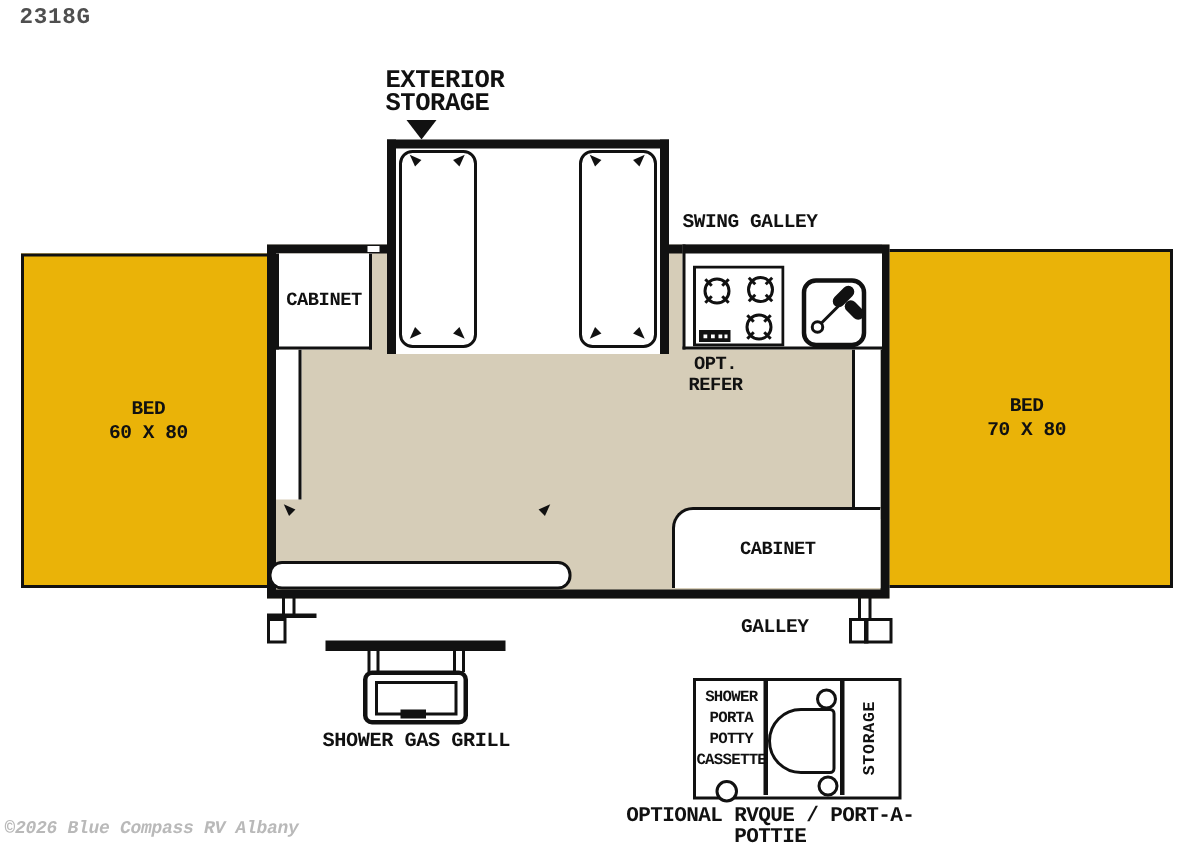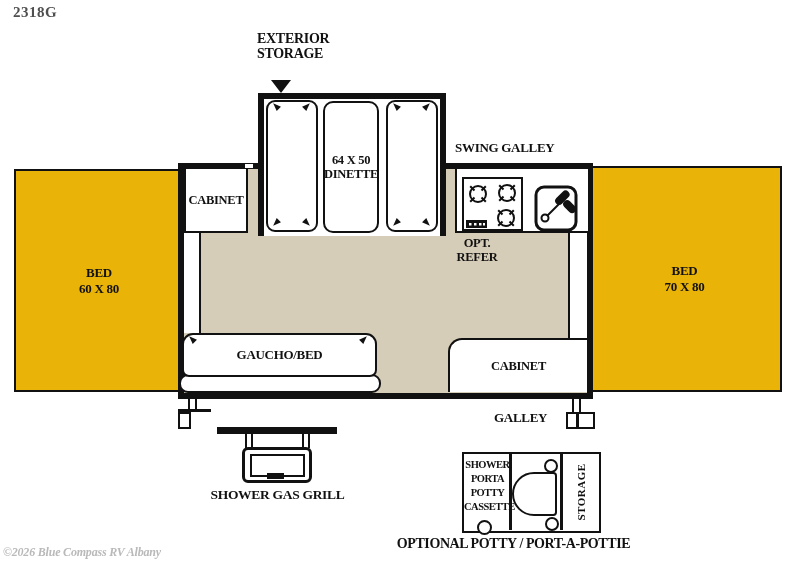--- a/index.html
+++ b/index.html
@@ -3,21 +3,21 @@
 <meta charset="utf-8">
 <style>
   :root{
     --floor:#d6cdb8;
     --line:#111111;
     --watermark_text:#b9b9b9;
     --model_text:#4f4f4f;
   }
   html,body{margin:0;padding:0;background:#fff;}
   #canvas{position:relative;width:800px;height:568px;background:#fff;overflow:hidden;
-          font-family:Liberation Serif, serif;}
+          font-family:Liberation Mono, monospace;}
   .abs{position:absolute;box-sizing:border-box;}
   .lbl{position:absolute;box-sizing:border-box;font-weight:700;color:var(--line);
        white-space:pre-line;letter-spacing:-0.3px;line-height:14px;}
   .ctr{display:flex;align-items:center;justify-content:center;text-align:center;}
   .bed{background:#eab308;border:2px solid var(--line);}
   .whitebox{background:#fff;border:2.5px solid var(--line);}
   .arr{position:absolute;width:0;height:0;border-left:8px solid var(--line);
        border-top:3.5px solid transparent;border-bottom:3.5px solid transparent;}
   svg{display:block;}
 </style>
@@ -40,30 +40,26 @@
   <div class="abs" style="left:178px;top:163px;width:415px;height:236px;background:var(--floor);border:6px solid var(--line);"></div>
   <div class="abs" style="left:245px;top:164px;width:8px;height:4px;background:#fff;"></div>
 
   <div class="abs" style="left:184px;top:233px;width:17px;height:100px;background:#fff;border-right:2px solid var(--line);"></div>
   <div class="abs" style="left:568px;top:233px;width:19px;height:105px;background:#fff;border-left:2px solid var(--line);"></div>
 
   <div class="abs ctr" style="left:184px;top:169px;width:64px;height:64px;background:#fff;border:2.5px solid var(--line);border-top:none;">
     <div class="lbl" style="position:static;font-size:12.5px;">CABINET</div>
   </div>
 
-  <div class="lbl" style="left:257px;top:32px;font-size:14px;line-height:14.5px;">EXTERIOR
+  <div class="lbl" style="left:257px;top:48px;font-size:17px;line-height:14.5px;">EXTERIOR
 STORAGE</div>
   <div class="abs" style="left:271px;top:80px;width:0;height:0;border-left:10px solid transparent;border-right:10px solid transparent;border-top:13px solid var(--line);"></div>
 
   <div class="abs" style="left:258px;top:93px;width:188px;height:143px;background:#fff;border:6px solid var(--line);border-bottom:none;"></div>
   <div class="abs whitebox" style="left:266px;top:100px;width:52px;height:132px;border-radius:9px;"></div>
-  <div class="abs whitebox ctr" style="left:323px;top:101px;width:56px;height:132px;border-radius:10px;">
-    <div class="lbl" style="position:static;font-size:12.5px;text-align:center;">64 X 50
-DINETTE</div>
-  </div>
   <div class="abs whitebox" style="left:386px;top:100px;width:52px;height:132px;border-radius:9px;"></div>
 
   <span class="arr" style="left:272px;top:103px;transform:rotate(-135deg);"></span>
   <span class="arr" style="left:303px;top:103px;transform:rotate(-45deg);"></span>
   <span class="arr" style="left:272px;top:220px;transform:rotate(135deg);"></span>
   <span class="arr" style="left:303px;top:220px;transform:rotate(45deg);"></span>
   <span class="arr" style="left:392px;top:103px;transform:rotate(-135deg);"></span>
   <span class="arr" style="left:423px;top:103px;transform:rotate(-45deg);"></span>
   <span class="arr" style="left:392px;top:220px;transform:rotate(135deg);"></span>
   <span class="arr" style="left:423px;top:220px;transform:rotate(45deg);"></span>
@@ -101,23 +97,20 @@
       <g transform="rotate(45 36 22)">
           <rect x="28" y="18" width="15" height="8" rx="4" fill="#111"></rect>
         </g>
     </svg>
   </div>
 
   <div class="lbl" style="left:452px;top:236px;width:50px;text-align:center;font-size:12.5px;">OPT.
 REFER</div>
 
   <div class="abs whitebox" style="left:179px;top:374px;width:202px;height:19px;border-radius:9px;"></div>
-  <div class="abs whitebox ctr" style="left:182px;top:333px;width:195px;height:44px;border-radius:11px 11px 7px 7px;">
-    <div class="lbl" style="position:static;font-size:13px;">GAUCHO/BED</div>
-  </div>
   <span class="arr" style="left:188px;top:336px;transform:rotate(-135deg);"></span>
   <span class="arr" style="left:360px;top:336px;transform:rotate(-45deg);"></span>
 
   <div class="abs ctr" style="left:448px;top:338px;width:139px;height:54px;background:#fff;border:2.5px solid var(--line);border-right:none;border-bottom:none;border-radius:14px 0 0 0;">
     <div class="lbl" style="position:static;font-size:12.5px;">CABINET</div>
   </div>
 
   <div class="abs" style="left:188px;top:398px;width:9px;height:13px;border-left:2.5px solid var(--line);border-right:2.5px solid var(--line);"></div>
   <div class="abs" style="left:178px;top:409px;width:33px;height:3px;background:var(--line);"></div>
   <div class="abs" style="left:178px;top:412px;width:13px;height:17px;background:#fff;border:2.5px solid var(--line);"></div>
@@ -143,17 +136,17 @@
 POTTY
 CASSETTE</div>
     <div class="abs" style="left:48px;top:18px;width:45px;height:44px;border:2.5px solid var(--line);border-radius:24px 4px 4px 24px;background:#fff;"></div>
     <div class="abs" style="left:80px;top:5px;width:14px;height:14px;border:2.5px solid var(--line);border-radius:50%;background:#fff;"></div>
     <div class="abs" style="left:81px;top:63px;width:14px;height:14px;border:2.5px solid var(--line);border-radius:50%;background:#fff;z-index:2;"></div>
     <div class="abs" style="left:13px;top:66px;width:15px;height:15px;border:2.5px solid var(--line);border-radius:50%;background:#fff;z-index:2;"></div>
     <div class="abs ctr" style="left:98px;top:0;width:38px;height:76px;">
       <div class="lbl" style="position:static;font-size:11px;letter-spacing:0.5px;transform:rotate(-90deg);">STORAGE</div>
     </div>
   </div>
-  <div class="lbl" style="left:395px;top:537px;width:237px;text-align:center;font-size:14px;letter-spacing:-0.4px;">OPTIONAL POTTY / PORT-A-POTTIE</div>
+  <div class="lbl" style="left:395px;top:537px;width:237px;text-align:center;font-size:14px;letter-spacing:-0.4px;">OPTIONAL RVQUE / PORT-A-POTTIE</div>
 
   <div class="lbl" style="left:3px;top:545px;font-size:12px;font-style:italic;color:var(--watermark_text);letter-spacing:-0.2px;">©2026 Blue Compass RV Albany</div>
 
 </div>
 
 </body></html>

